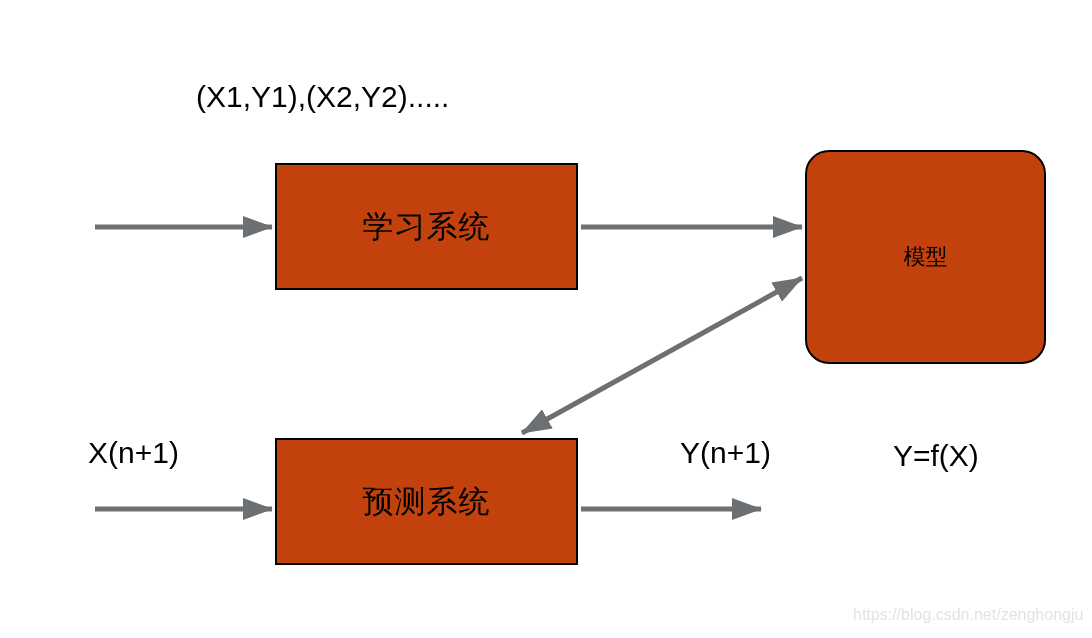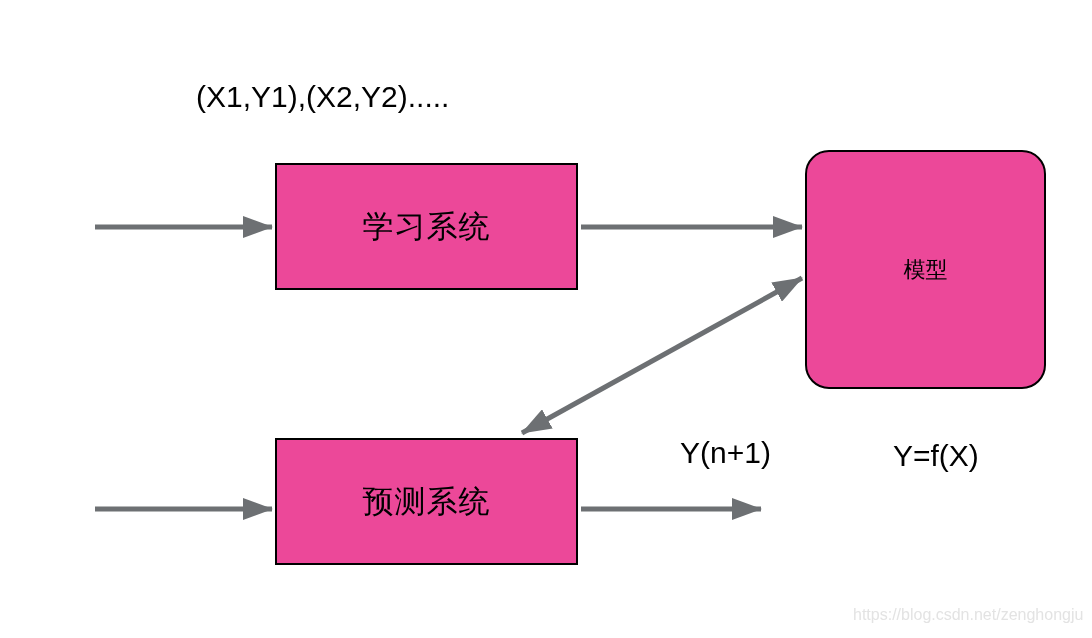--- a/index.html
+++ b/index.html
@@ -35,40 +35,40 @@
     position: absolute;
     font-size: 30px;
     white-space: nowrap;
     line-height: 1.1;
     color: var(--text, #000000);
   }
   .node {
     position: absolute;
     box-sizing: border-box;
     border: 2px solid var(--box-border, #000000);
-    background: #ec4899;
+    background: #c2410c;
     display: flex;
     align-items: center;
     justify-content: center;
   }
   .node-rect {
     left: 275px;
     width: 303px;
     height: 127px;
   }
   .node-label {
     font-size: 31px;
     letter-spacing: 1px;
     white-space: nowrap;
   }
   .node-model {
     left: 805px;
     top: 150px;
     width: 241px;
-    height: 239px;
+    height: 214px;
     border-radius: 24px;
   }
   .node-model .node-label {
     font-size: 22px;
     letter-spacing: 0;
   }
   .watermark {
     position: absolute;
     left: 853px;
     top: 606px;
@@ -98,20 +98,21 @@
   <div class="free-label" style="left:196px; top:80px;text-align:center;">(X1,Y1),(X2,Y2).....</div>
 
   <div class="node node-rect" style="top:163px;">
     <span class="node-label">学习系统</span>
   </div>
 
   <div class="node node-model">
     <span class="node-label">模型</span>
   </div>
 
+  <div class="free-label" style="left:88px; top:436px;">X(n+1)</div>
 
   <div class="node node-rect" style="top:438px;">
     <span class="node-label">预测系统</span>
   </div>
 
   <div class="free-label" style="left:680px; top:436px;">Y(n+1)</div>
 
   <div class="free-label" style="left:872px; top:439px;margin-left:21px;">Y=f(X)</div>
 
   <div class="watermark">https://blog.csdn.net/zenghongju</div>

